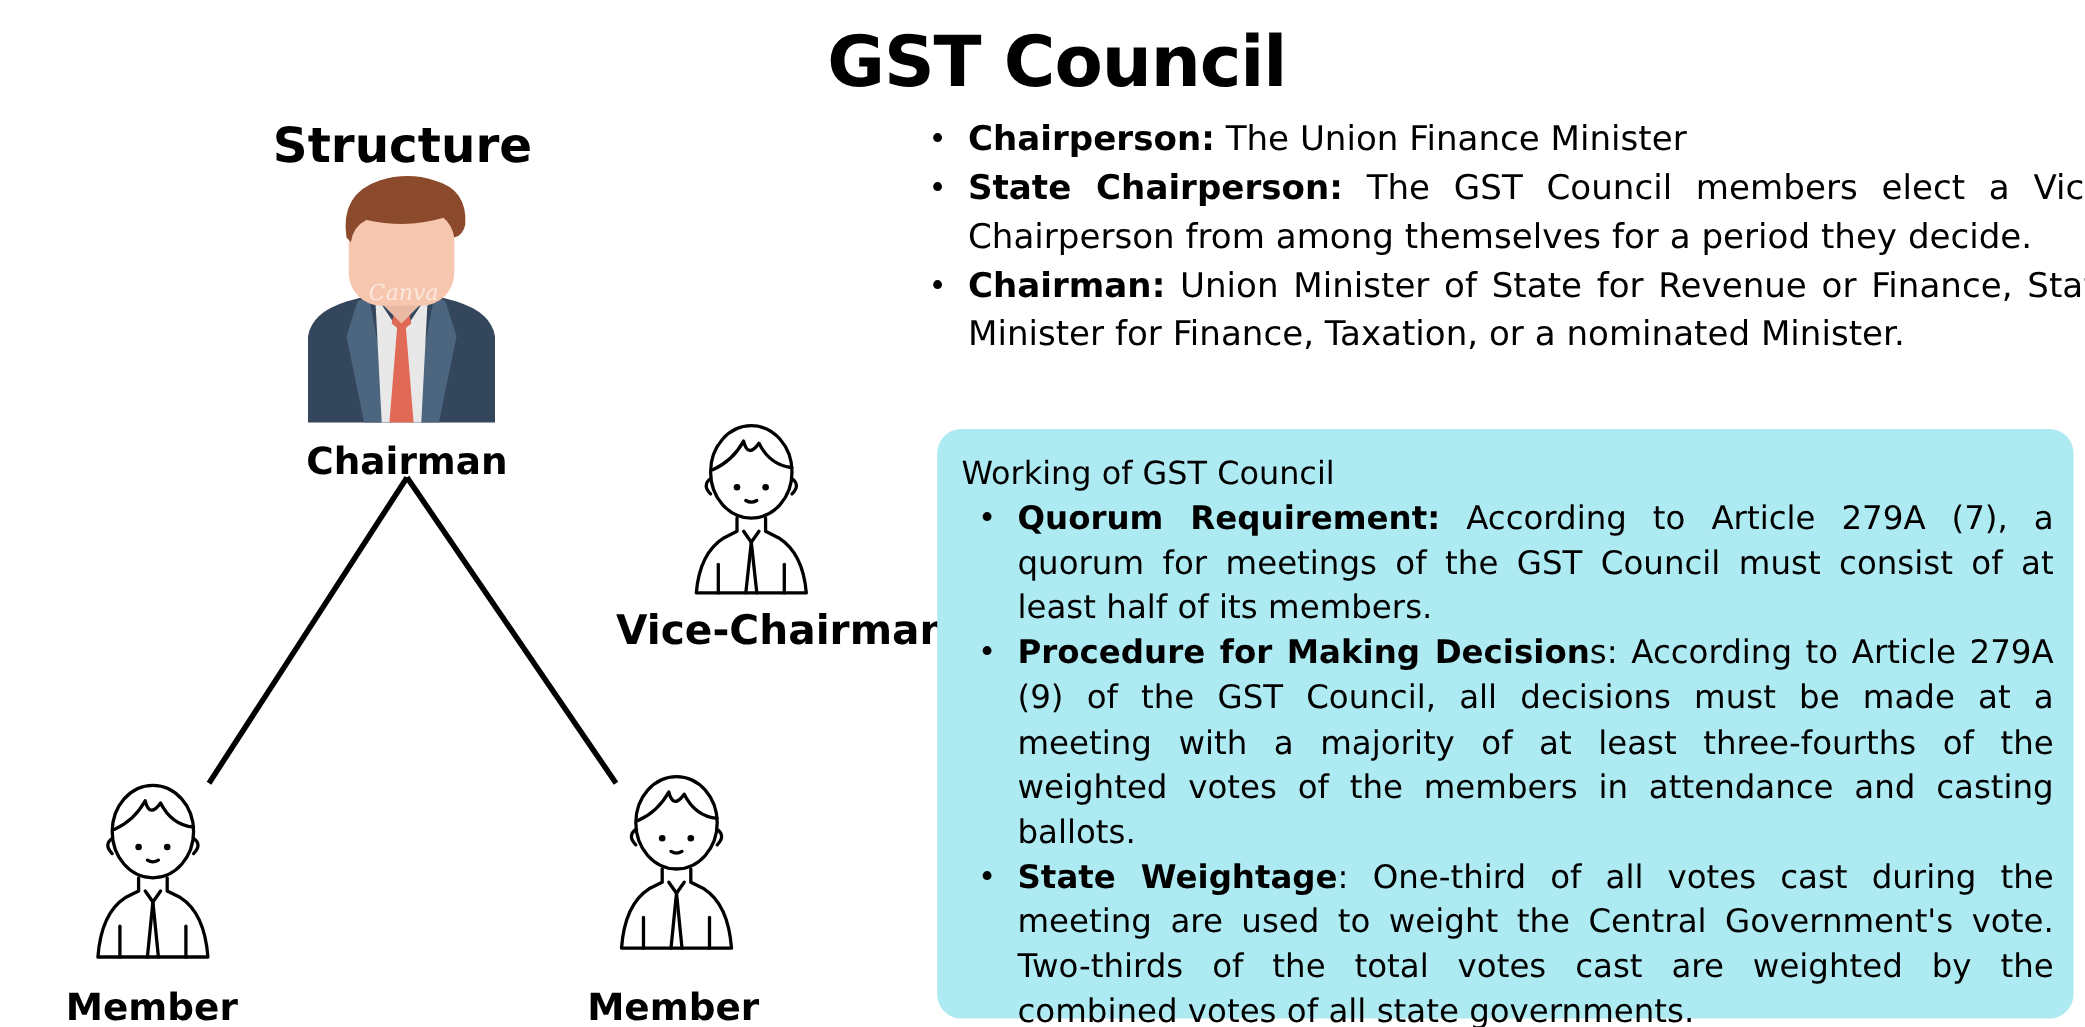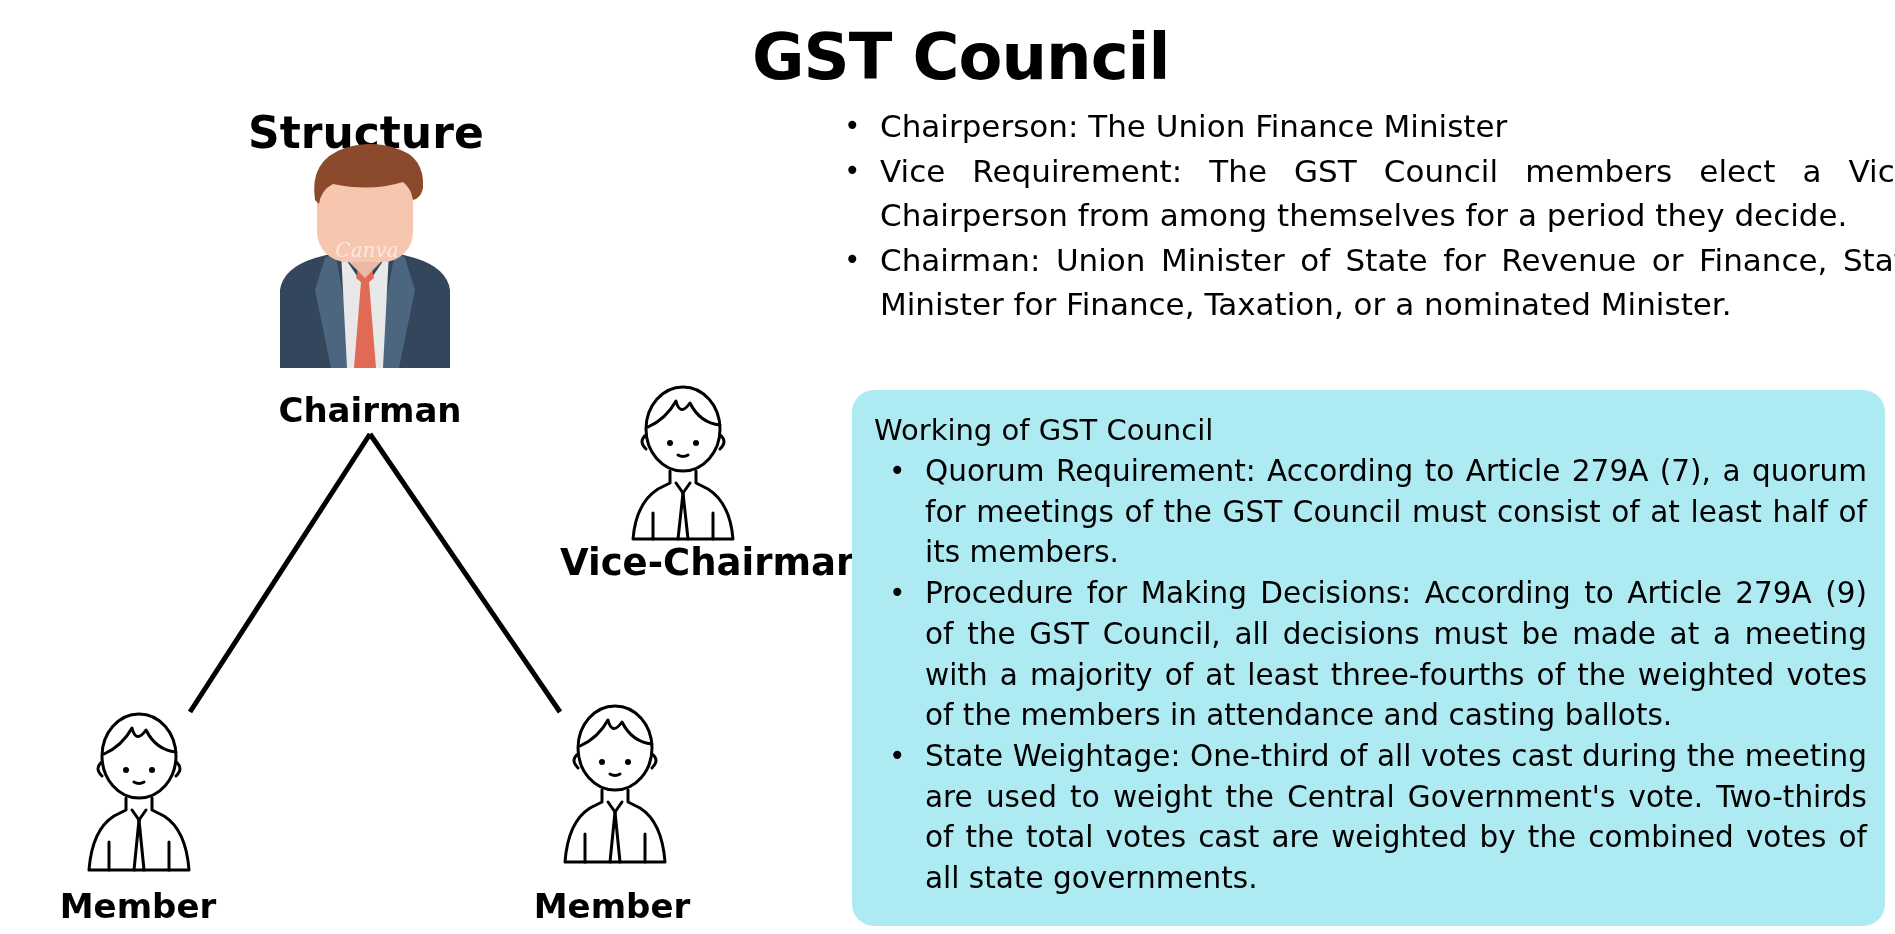--- a/index.html
+++ b/index.html
@@ -38,20 +38,21 @@
       line-height: 54px;
       white-space: nowrap;
       margin-top: 30px;
     }
     .role-label {
       font-size: 34px;
       font-weight: bold;
       line-height: 40px;
       white-space: nowrap;
       text-align: center;
+      margin-top: 10px;
     }
 
     
     .info-list {
       left: 840px;
       top: 104px;
       width: 1045px;
       margin: 0;
       padding: 0 0 0 40px;
       font-size: 31px;
@@ -61,21 +62,21 @@
     }
     .info-list li, .work-list li {
       position: relative;
     }
     .info-list li .bullet, .work-list li .bullet {
       position: absolute;
       left: -36px;
       top: 0;
       font-size: 28px;
     }
-    .b { font-weight: normal; }
+    .b { font-weight: bold; }
 
     
     .work-box {
       left: 852px;
       top: 390px;
       width: 1033px;
       height: 536px;
       background: #aeeaf1;
       border-radius: 22px;
     }
@@ -107,21 +108,21 @@
 
 <div class="abs main-title">GST Council</div>
 
 <div class="abs structure-title">Structure</div>
 
 <svg class="abs lines" width="600" height="934">
   <line x1="370" y1="434" x2="190" y2="712" stroke="#000" stroke-width="5"></line>
   <line x1="370" y1="434" x2="560" y2="712" stroke="#000" stroke-width="5"></line>
 </svg>
 
-<div class="abs" style="left:275px; top:140px; width:180px; height:232px;">
+<div class="abs" style="left:275px; top:156px; width:180px; height:232px;">
   <svg width="180" height="232" viewBox="0 0 180 232">
 
     <path d="M5 228 L5 150 Q8 128 40 118 L70 110 L110 110 L140 118 Q172 128 175 150 L175 228 Z" fill="#34465c"></path>
 
     <path d="M60 112 L82 228 L56 228 L40 150 L50 118 Z" fill="#4d6680"></path>
     <path d="M120 112 L98 228 L124 228 L140 150 L130 118 Z" fill="#4d6680"></path>
 
     <path d="M66 112 L90 148 L114 112 L108 228 L72 228 Z" fill="#e8e8e8"></path>
 
     <path d="M84 125 L96 125 L99 138 L94 142 L101 228 L79 228 L86 142 L81 138 Z" fill="#e06a55"></path>
@@ -200,21 +201,21 @@
 </div>
 <div class="abs role-label" style="left:522px; top:886px; width:180px;">Member</div>
 
 <ul class="abs info-list">
   <li>
     <span class="bullet">•</span>
     <span class="b">Chairperson:</span><span> The Union Finance Minister</span>
   </li>
   <li>
     <span class="bullet">•</span>
-    <span class="b">Vice Requirement:</span><span> The GST Council members elect a Vice-Chairperson from among themselves for a period they decide.</span>
+    <span class="b">State Chairperson:</span><span> The GST Council members elect a Vice-Chairperson from among themselves for a period they decide.</span>
   </li>
   <li>
     <span class="bullet">•</span>
     <span class="b">Chairman:</span><span> Union Minister of State for Revenue or Finance, State Minister for Finance, Taxation, or a nominated Minister.</span>
   </li>
 </ul>
 
 <div class="abs work-box"></div>
 <div class="abs work-title">Working of GST Council</div>
 <ul class="abs work-list">

